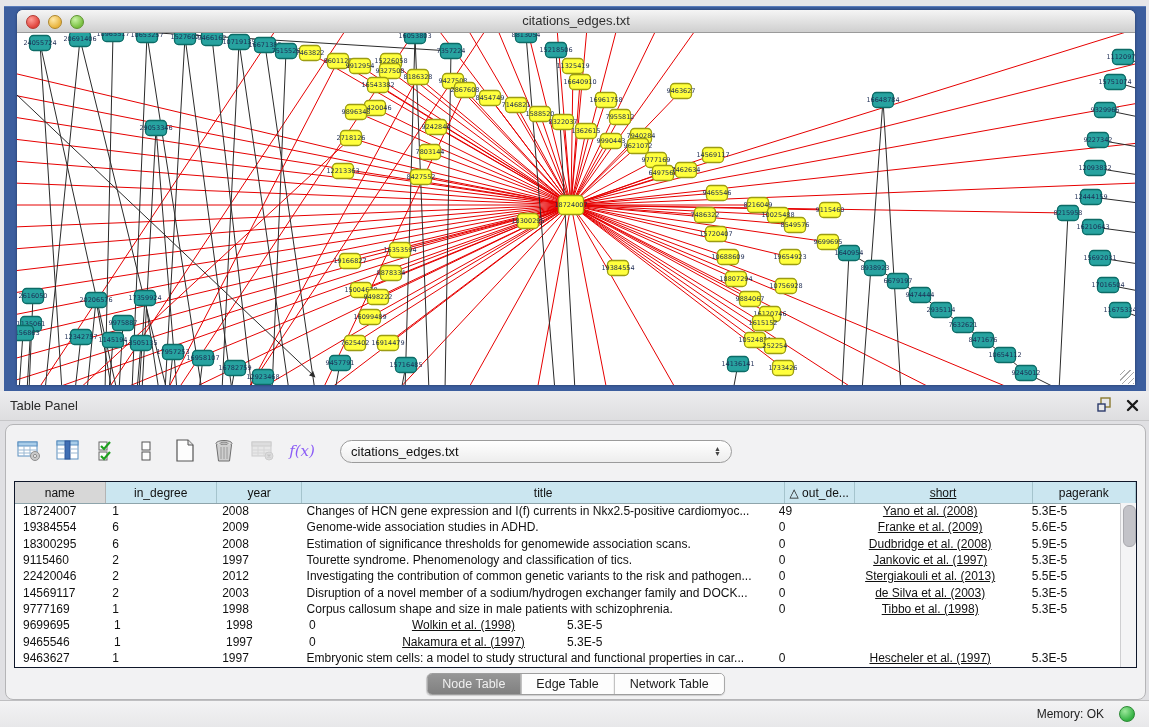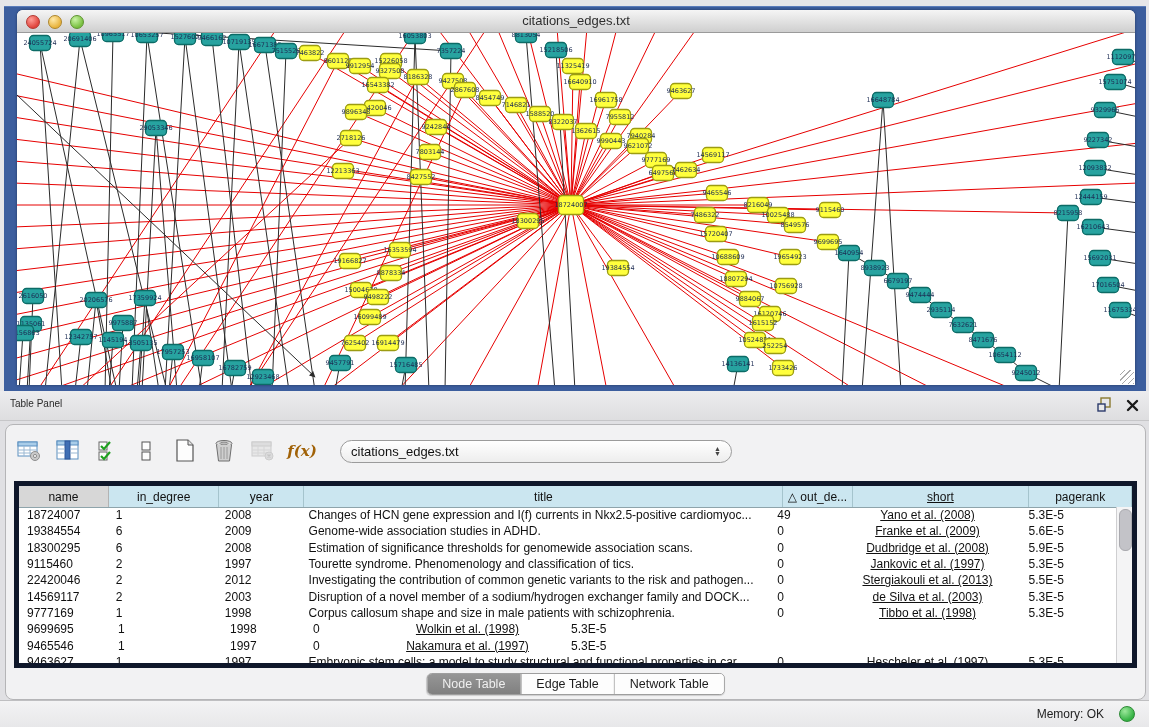--- a/index.html
+++ b/index.html
@@ -23,37 +23,37 @@
   .net-canvas{position:absolute;left:0;top:23px;right:0;bottom:0;background:#fff;overflow:hidden;}
   .net-canvas svg{position:absolute;left:0;top:0;}
   .net-canvas svg text{font-family:"DejaVu Sans",sans-serif;}
   .resize-grip{position:absolute;right:1px;bottom:1px;width:14px;height:14px;
      background:repeating-linear-gradient(135deg,transparent 0 3px,#a9a9a9 3px 4px);}
 
   
   .table-panel{position:absolute;left:0;top:391px;width:1149px;height:309px;background:#e0e0e3;}
   .tp-header{position:absolute;left:0;top:0;right:0;height:29px;background:linear-gradient(#ececee,#dedee0);
              border-bottom:1px solid #c6c6c8;}
-  .tp-title{position:absolute;left:10px;top:7px;font-size:10px;color:#2a2a2a;}
+  .tp-title{position:absolute;left:10px;top:7px;font-size:13px;color:#2a2a2a;}
   .tp-actions{position:absolute;right:10px;top:6px;display:flex;gap:14px;align-items:center;}
   .tp-content{position:absolute;left:5px;top:33px;width:1139px;height:274px;background:#f2f2f3;
               border:1px solid #b5b5b7;border-radius:8px;}
 
   .toolbar{position:absolute;left:10px;top:8px;height:36px;display:flex;align-items:center;gap:13px;}
   .tb-icon{width:26px;height:26px;display:flex;align-items:center;justify-content:center;}
   .tb-icon svg{display:block;}
   .tb-icon.disabled{opacity:.42;}
-  .fx{font-family:"DejaVu Serif",serif;font-style:italic;font-weight:bold;font-size:15px;color:#a16207;}
+  .fx{font-family:"DejaVu Serif",serif;font-style:italic;font-weight:normal;font-size:15px;color:#8b5cf6;}
   .dropdown{position:relative;margin-left:12px;width:392px;height:23px;border:1px solid #9b9b9b;border-radius:12px;
             background:linear-gradient(#ffffff,#ededed);display:flex;align-items:center;padding:0 10px;box-sizing:border-box;}
   .dropdown .dd-text{font-size:13px;color:#111;flex:1;white-space:nowrap;overflow:hidden;}
   .dd-arrows{display:flex;flex-direction:column;line-height:5px;font-size:7px;color:#444;}
 
   .table-wrap{position:absolute;left:8px;top:56px;width:1123px;height:187px;background:#fff;
-              border:5px solid #0f172a;box-sizing:border-box;}
+              border:1px solid #0f172a;box-sizing:border-box;}
   .thead{display:flex;height:21px;border-bottom:1px solid #8ea4ab;}
   .th{background:#cbe6f0;border-right:1px solid #a5c4cd;font-size:12px;color:#111;
       display:flex;align-items:center;justify-content:center;box-sizing:border-box;white-space:nowrap;overflow:hidden;}
   .th.c0{background:#d7d7d7;border-right:1px solid #b3b3b3;}
   .tbody{position:absolute;left:0;top:21px;right:16px;bottom:0;overflow:hidden;}
   .trow{display:flex;height:16.3px;align-items:center;}
   .tcell{font-size:12px;color:#101010;white-space:nowrap;overflow:hidden;box-sizing:border-box;padding-left:8px;}
   .c0{width:91px;} .c1{width:112px;} .c2{width:86px;} .c3{width:485px;} .c4{width:70px;} .c5{width:179px;text-decoration:underline;} .c6{width:104px;}
   .tcell.c4{padding-left:5px;} .tcell.c5{text-align:center;padding-left:0;} .tcell.c6{padding-left:14px;}
   .vscroll{position:absolute;right:0;top:21px;bottom:0;width:16px;background:#f4f4f5;border-left:1px solid #cfcfd1;box-sizing:border-box;}

